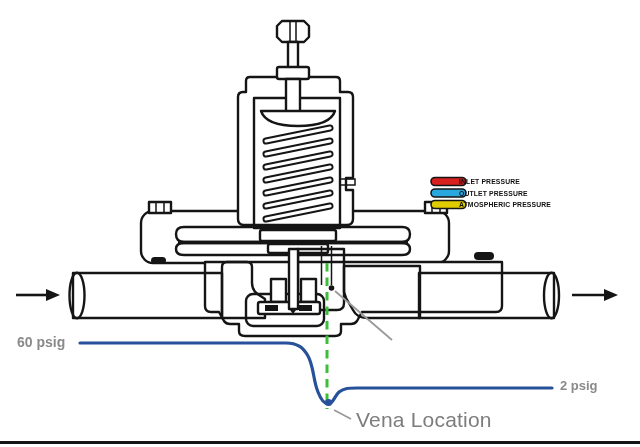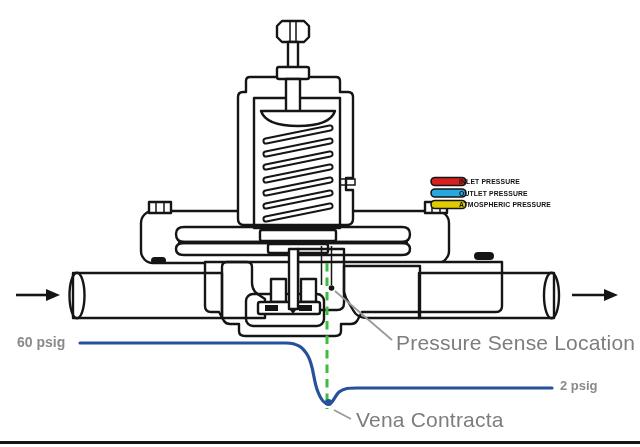--- a/index.html
+++ b/index.html
@@ -142,15 +142,14 @@
     <rect x="0" y="441" width="640" height="3" class="blk"></rect>
   </svg>
 
   <div class="txt legend-label ll-0">INLET PRESSURE</div>
   <div class="txt legend-label ll-1">OUTLET PRESSURE</div>
   <div class="txt legend-label ll-2">ATMOSPHERIC PRESSURE</div>
 
   <div class="txt psig psig-60">60 psig</div>
   <div class="txt psig psig-1">2 psig</div>
 
-  <div class="txt annot sense-label">Pressure Sense Location</div>
-  <div class="txt annot vena-label">Vena Contracta</div>
+  <div class="txt annot vena-label">Vena Location</div>
 </div>
 
 </body></html>

